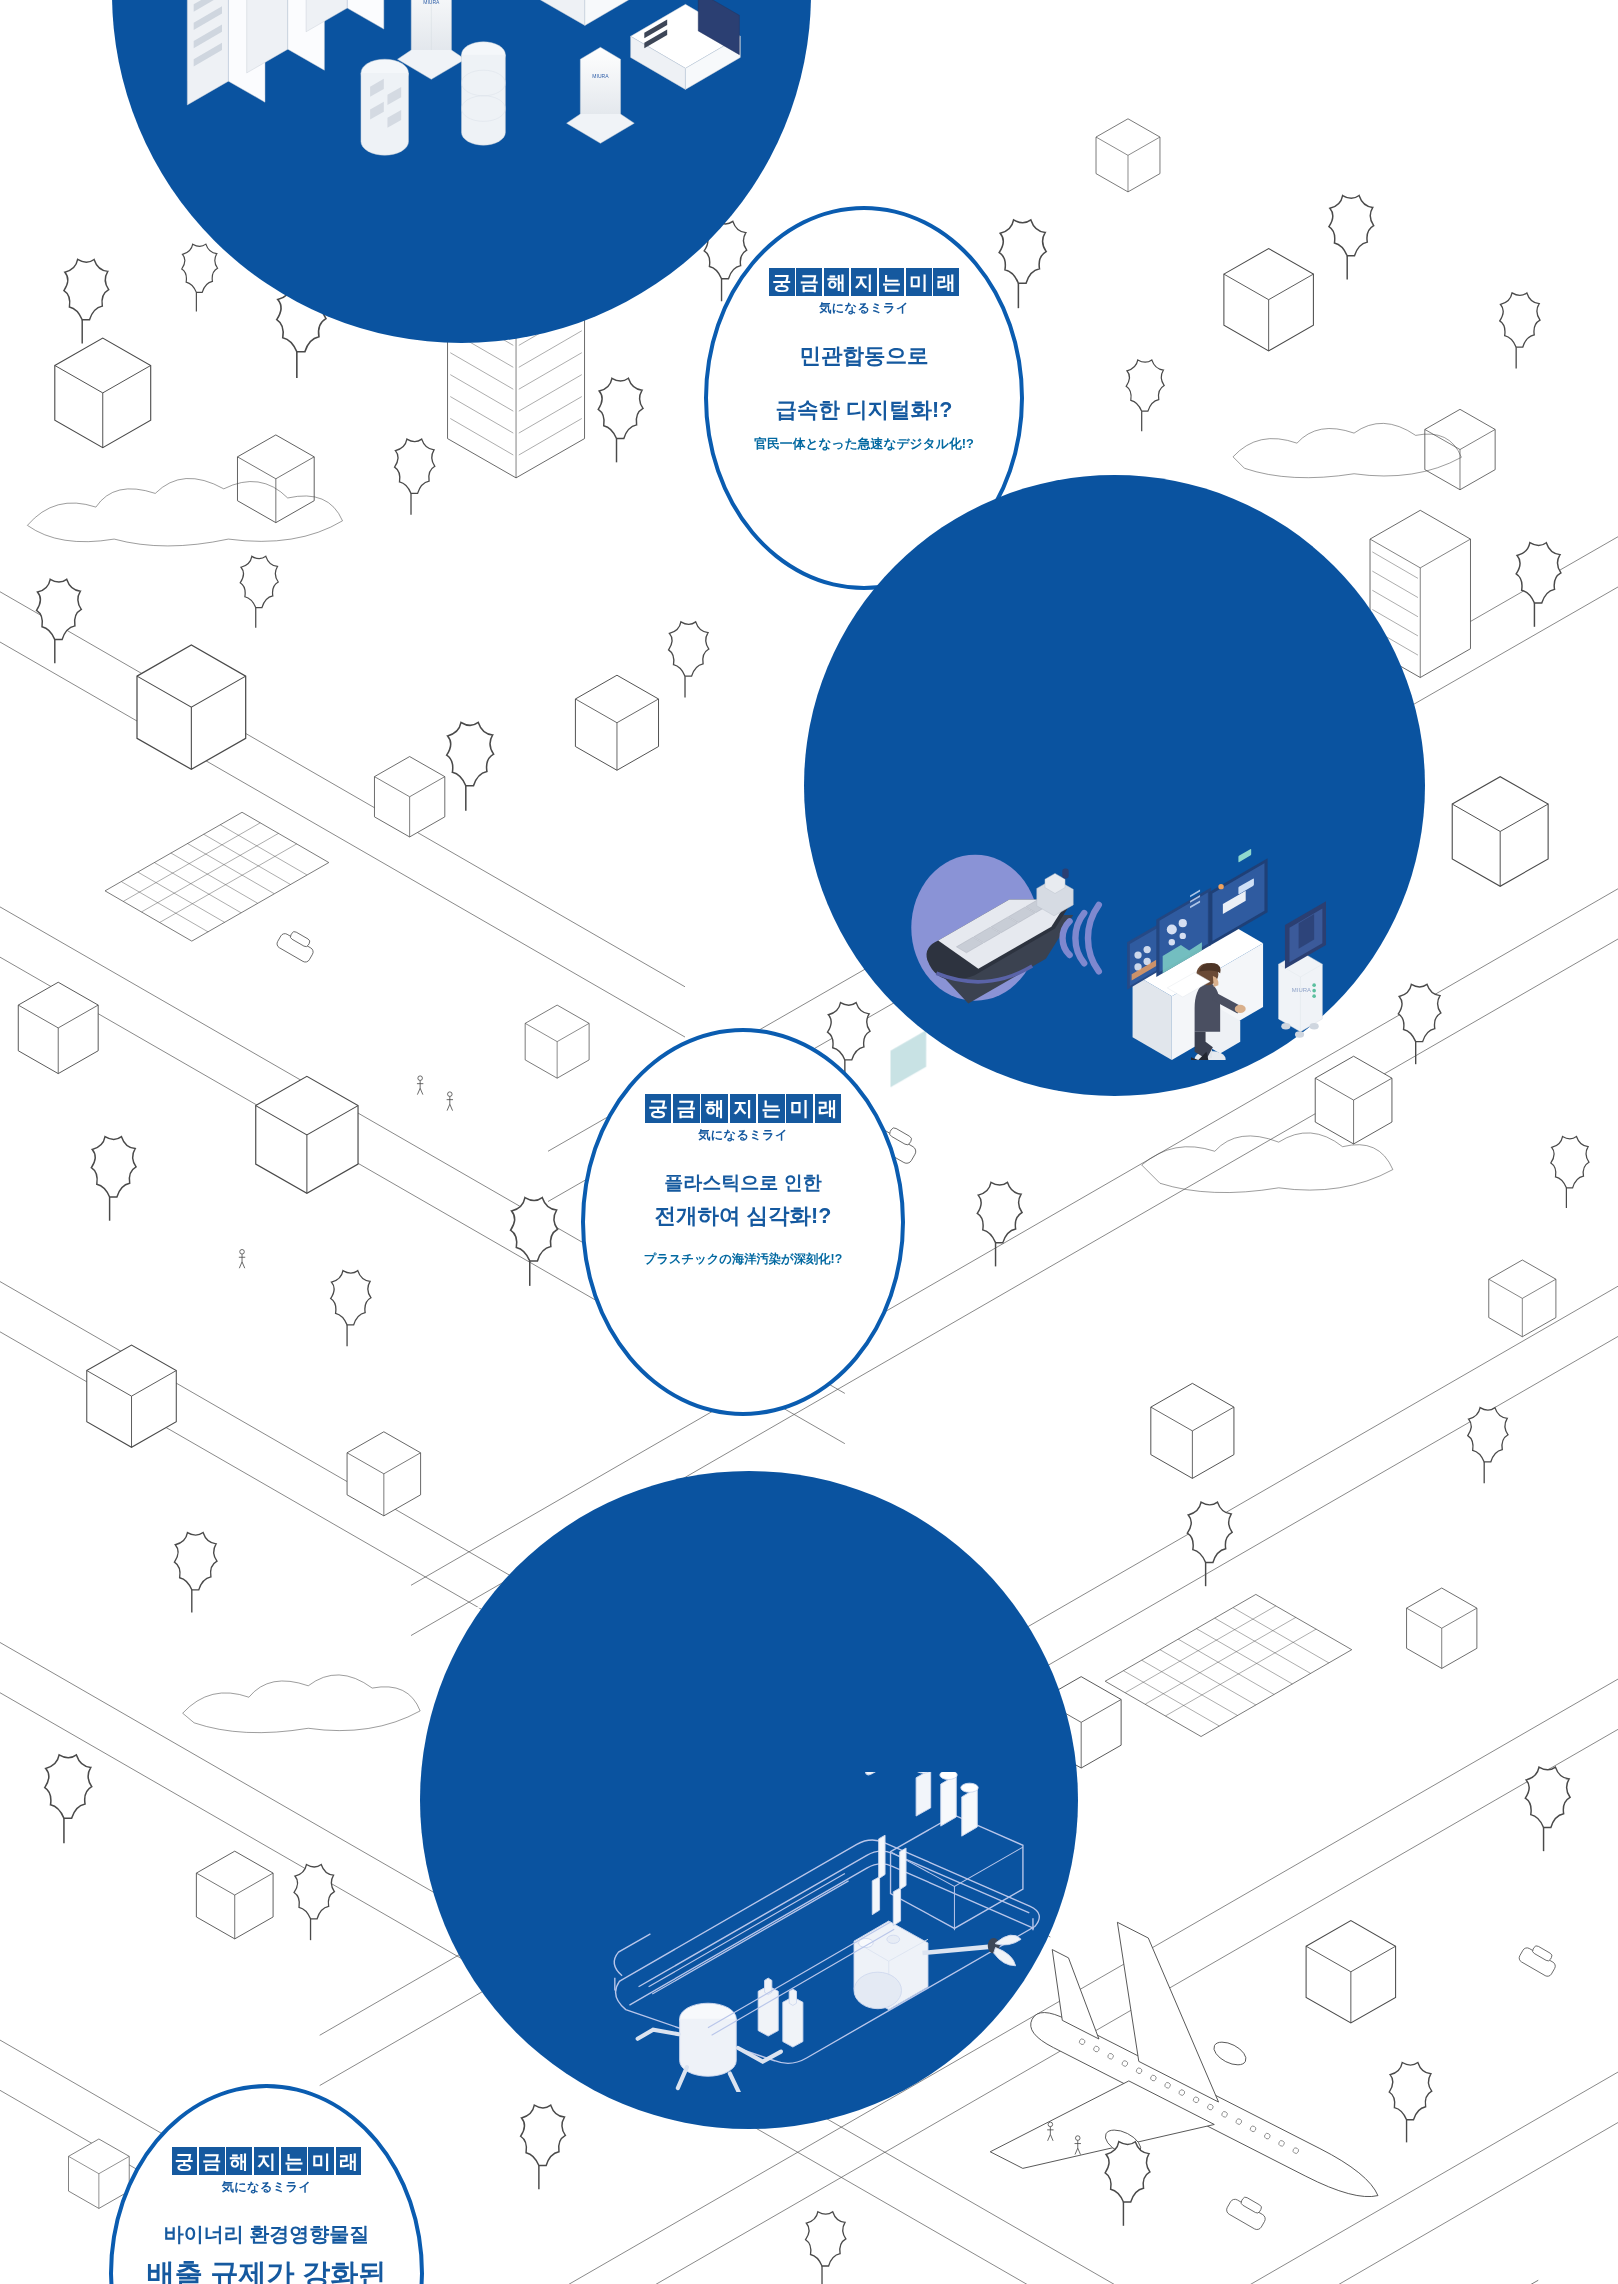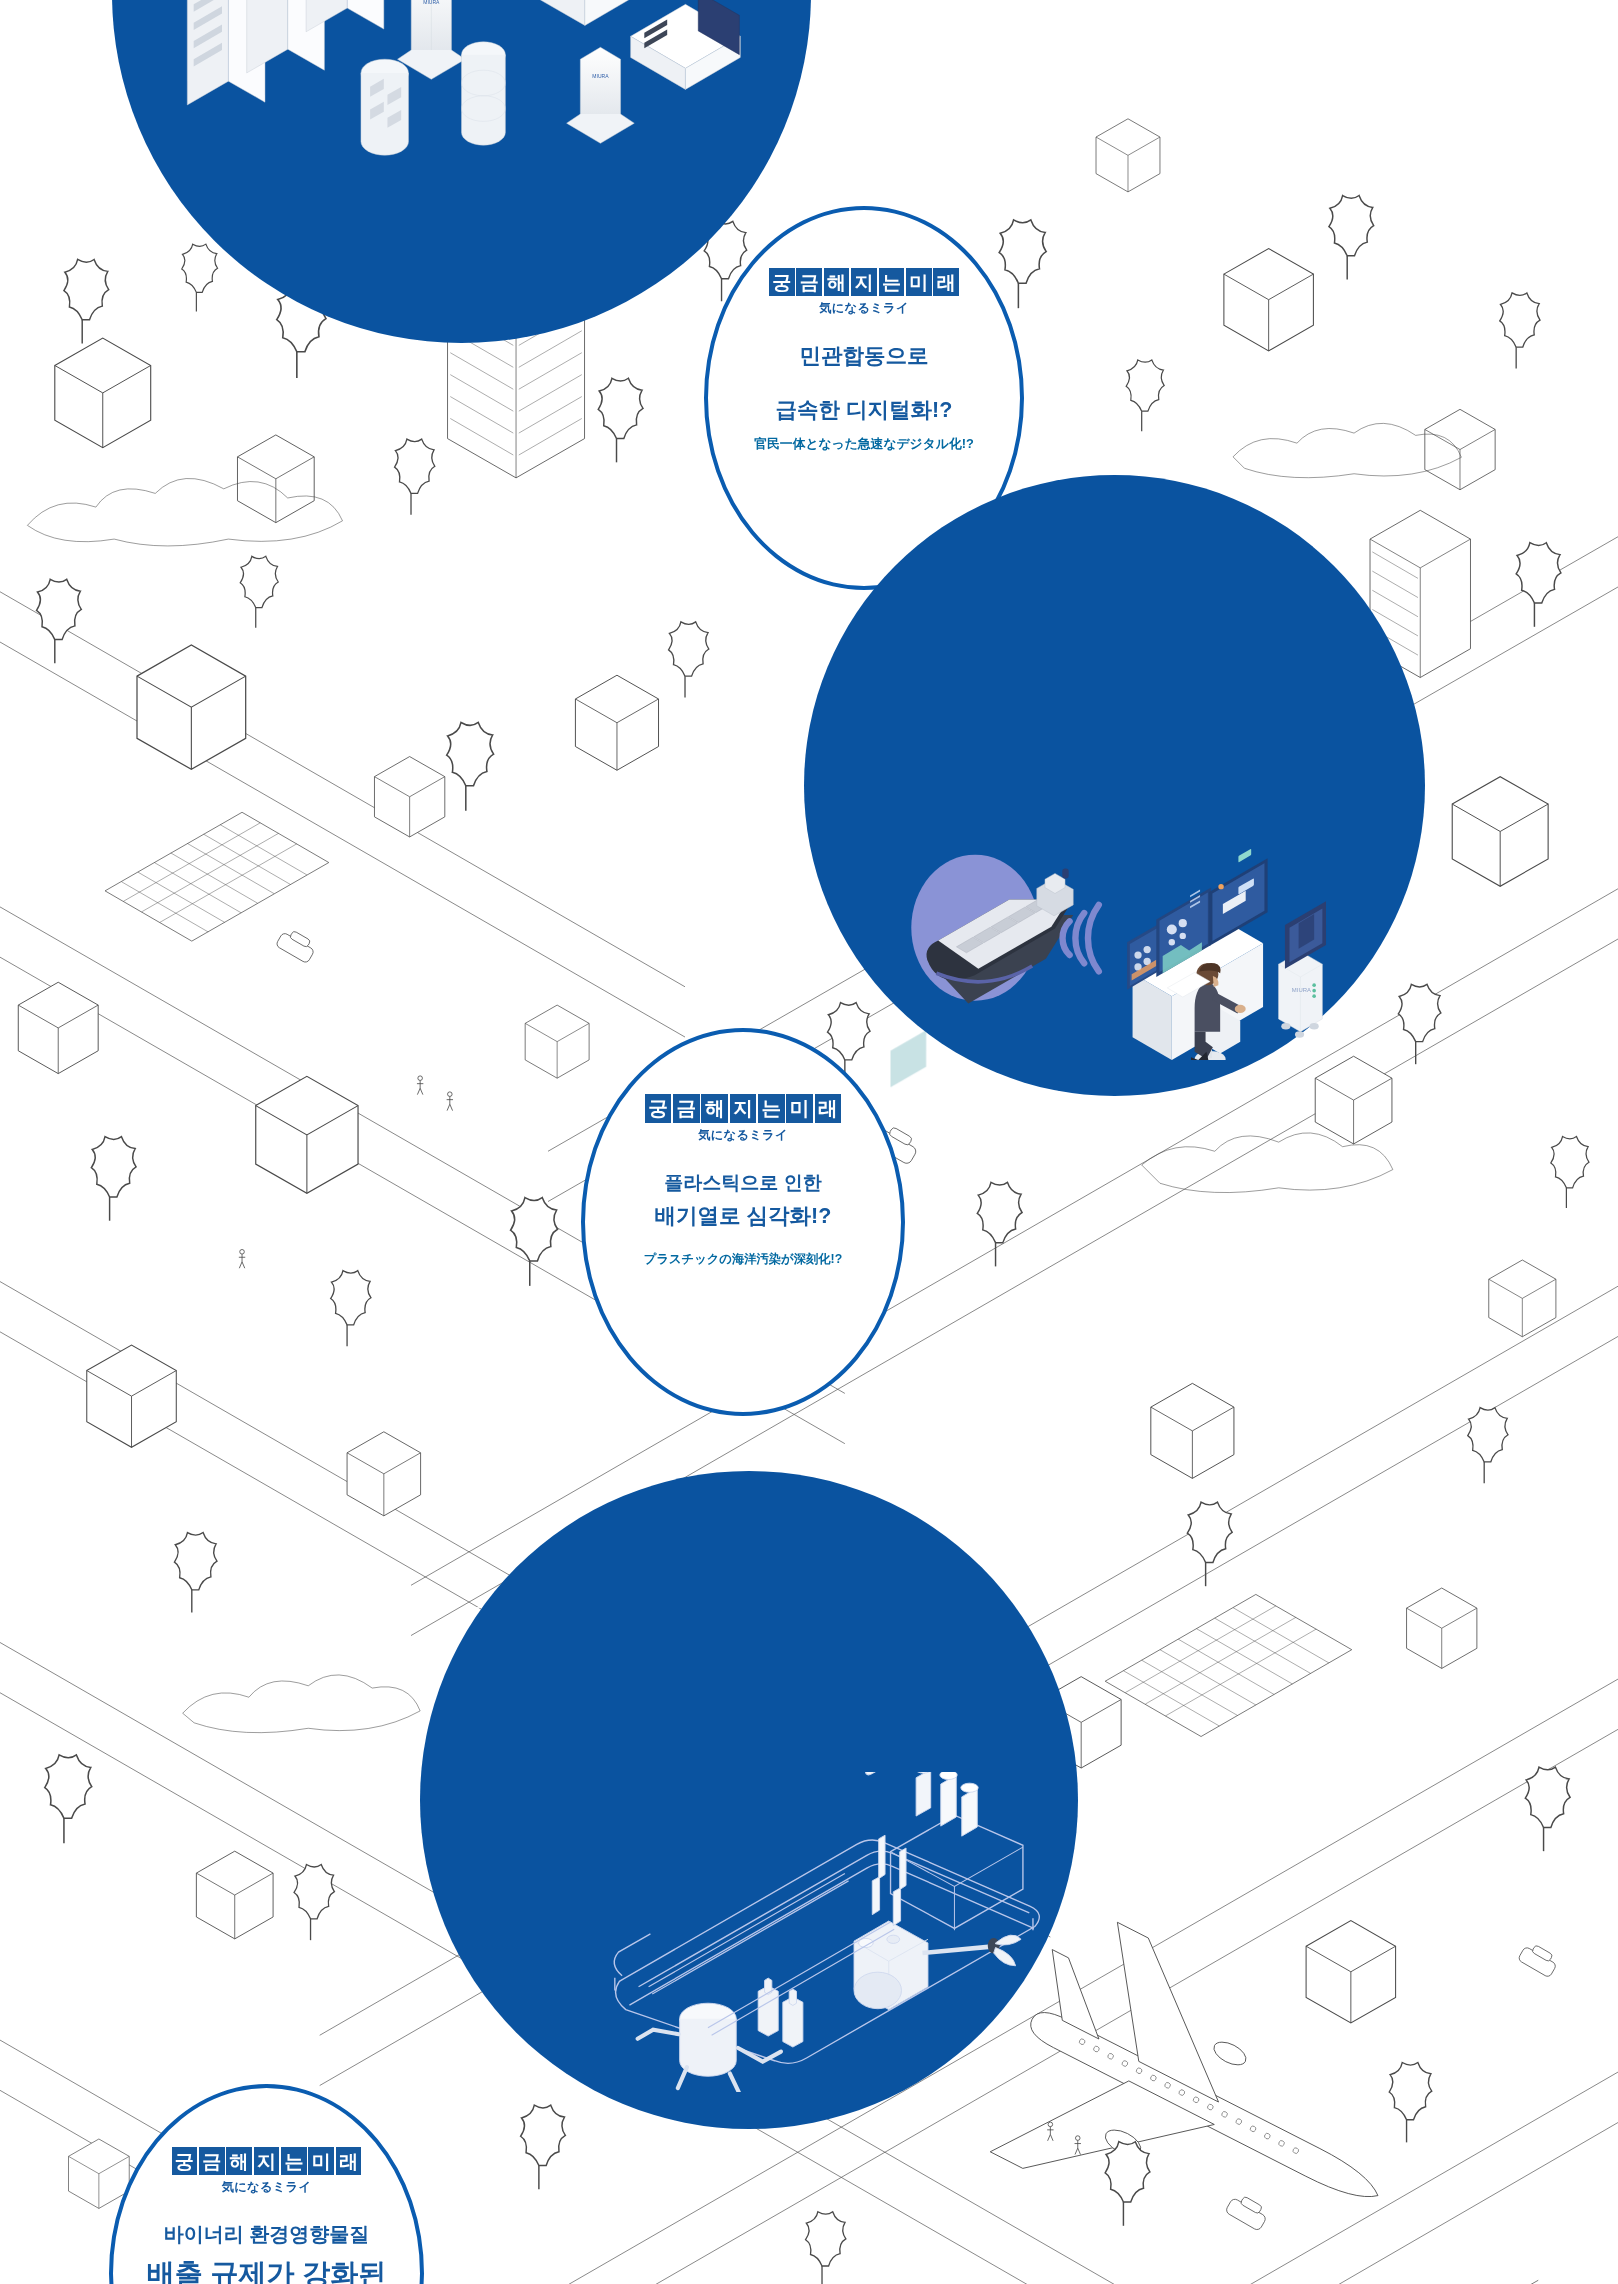--- a/index.html
+++ b/index.html
@@ -819,21 +819,21 @@
         <span class="kicker-cell" style="width:26.5px;height:29px;font-size:19.6px;">궁</span>
         <span class="kicker-cell" style="width:26.5px;height:29px;font-size:19.6px;">금</span>
         <span class="kicker-cell" style="width:26.5px;height:29px;font-size:19.6px;">해</span>
         <span class="kicker-cell" style="width:26.5px;height:29px;font-size:19.6px;">지</span>
         <span class="kicker-cell" style="width:26.5px;height:29px;font-size:19.6px;">는</span>
         <span class="kicker-cell" style="width:26.5px;height:29px;font-size:19.6px;">미</span>
         <span class="kicker-cell" style="width:26.5px;height:29px;font-size:19.6px;">래</span>
       </div>
       <div class="kicker-jp" style="font-size:12.3px;">気になるミライ</div>
       <div class="teaser-head" style="font-size:19px;">플라스틱으로 인한</div>
-      <div class="teaser-head" style="margin-top:4.6px;font-size:21.5px;">배기열로 심각화!?</div>
+      <div class="teaser-head" style="margin-top:4.6px;font-size:21.5px;">전개하여 심각화!?</div>
       <div class="teaser-sub" style="margin-top:19px;font-size:12.3px;">プラスチックの海洋汚染が深刻化!?</div>
     </div>
   </div>
 
   <div class="bubble solid" style="left:420px;top:1471px;width:658px;height:658px;"></div>
 
   <div class="solid-inner" style="left:466px;top:1539px;width:566px;">
     <div class="solid-title" style="font-size:30px;">선박용</div>
     <div class="solid-subtitle" style="font-size:16.4px;margin-top:5.5px;">舶 用</div>
     <div class="rule"></div>

